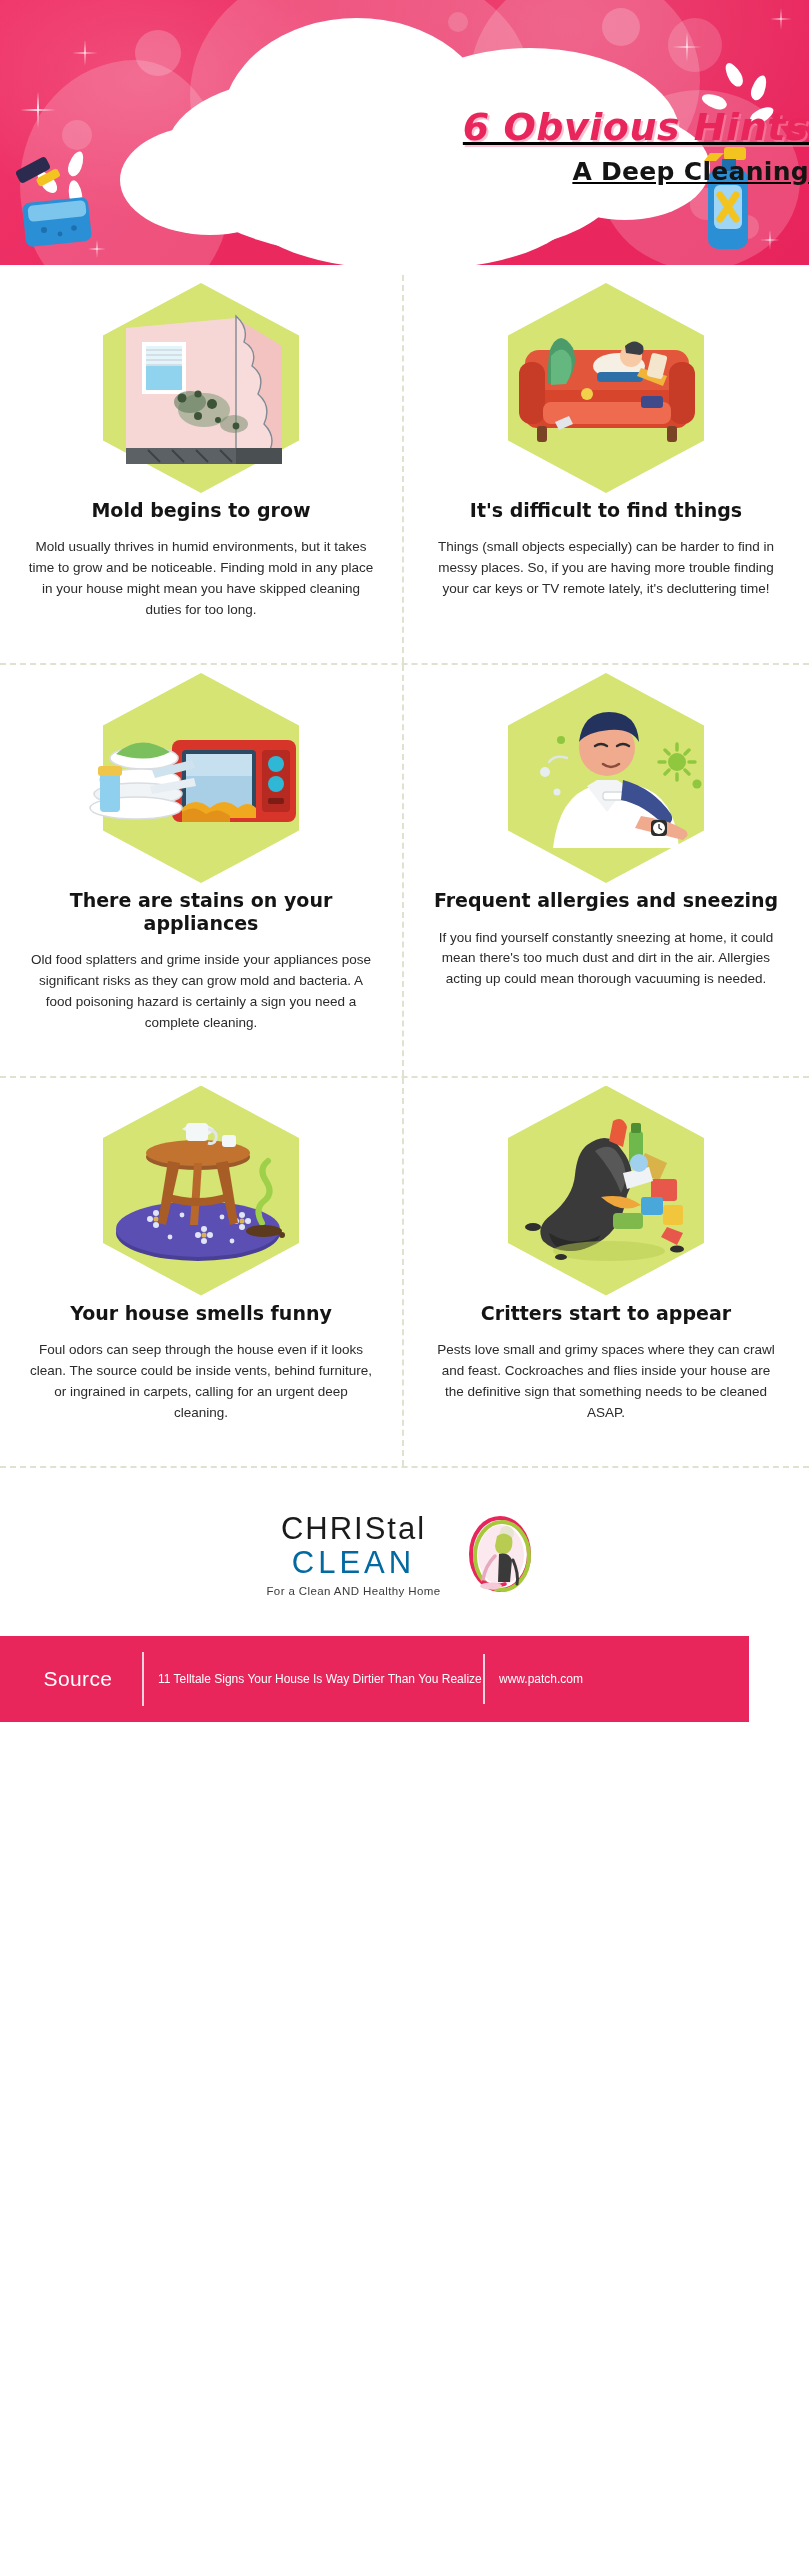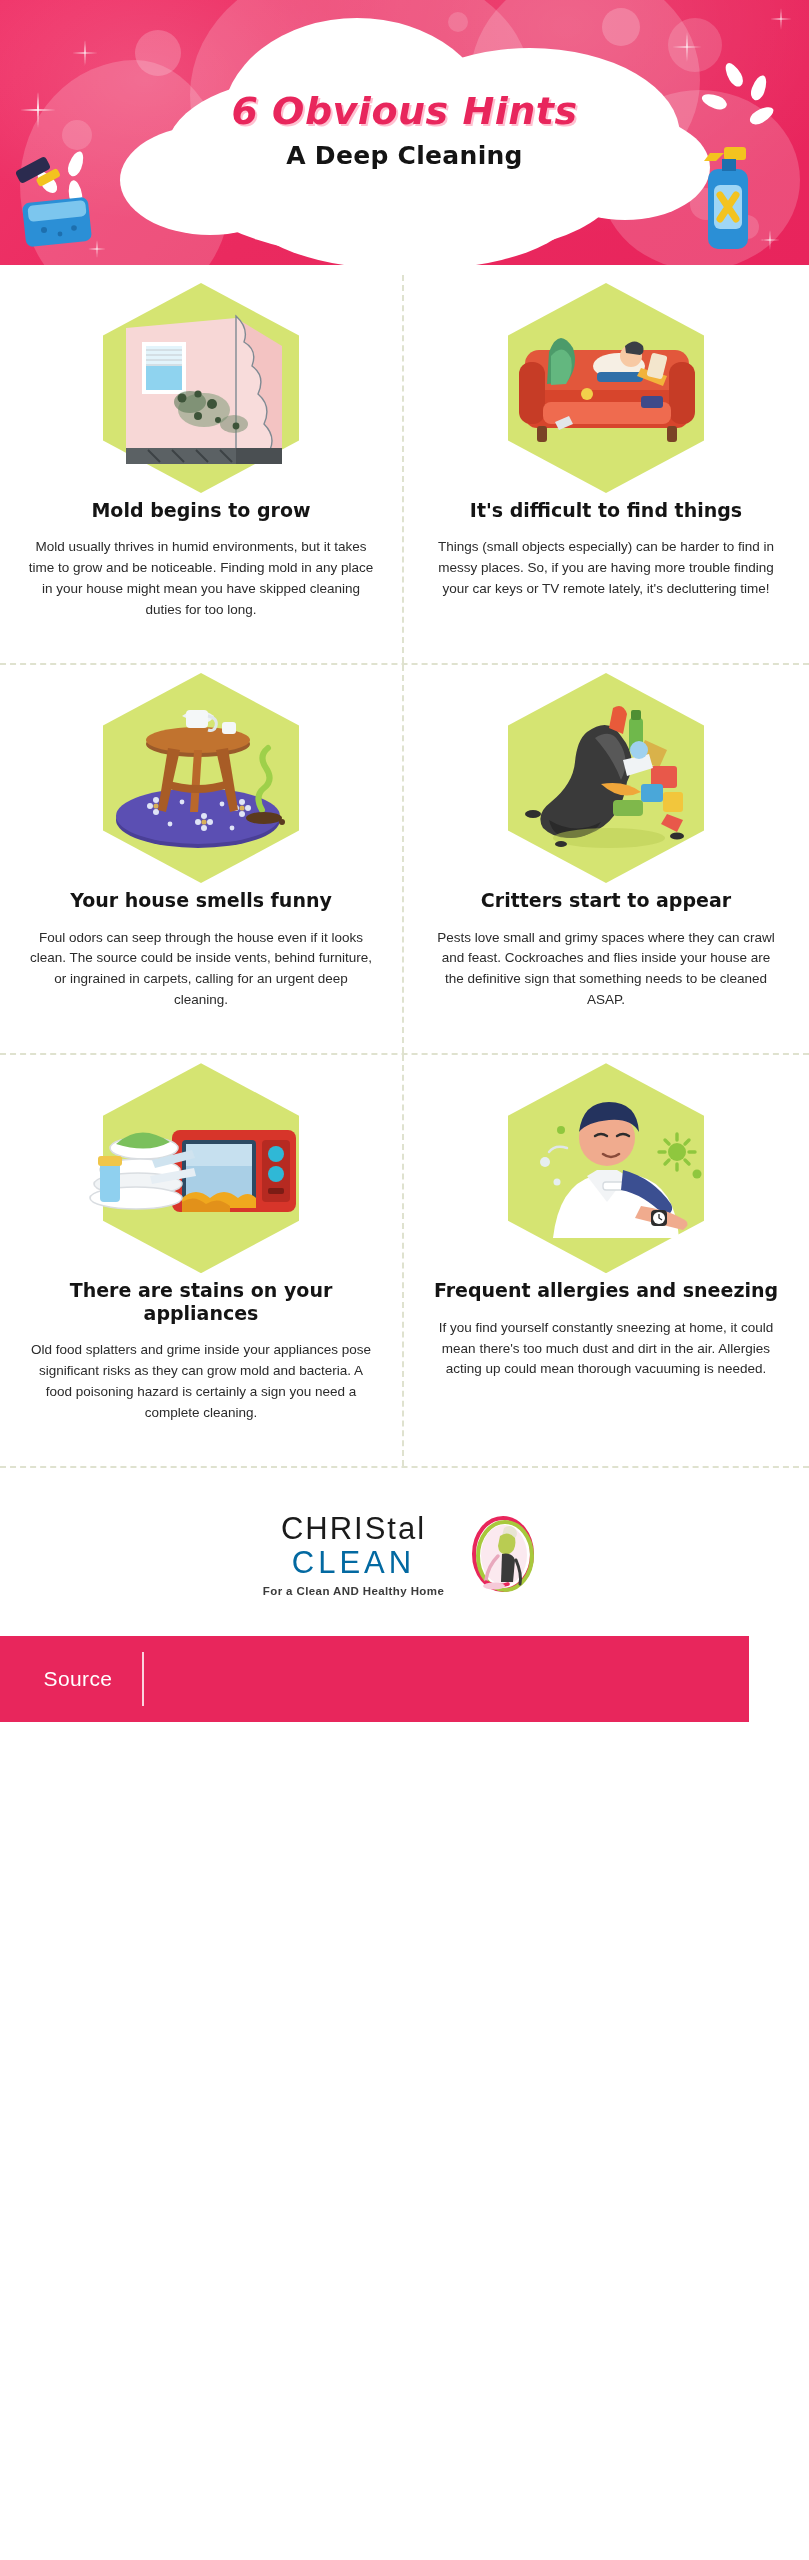--- a/index.html
+++ b/index.html
@@ -71,23 +71,24 @@
   .splash span {
     position: absolute;
     width: 13px; height: 26px;
     background: #fff;
     border-radius: 50% 50% 50% 50%/60% 60% 40% 40%;
     transform-origin: 50% 100%;
   }
 
   .title-wrap {
     position: absolute;
-    left: 0; right: 0; top: 92px;
-    text-align: center;
+    left: 0; right: 0; top: 108px;
+    text-align: right;
     z-index: 6;
+    text-decoration: underline;
   }
   .title-main {
     font-family: "DejaVu Sans", sans-serif;
     font-size: 38px;
     font-weight: 700;
     font-style: italic;
     letter-spacing: 0.5px;
     color: #e8265c;
     text-shadow: 2px 2px 0 rgba(255,140,170,0.55);
     line-height: 1.05;
@@ -187,21 +188,20 @@
     color: #0369a1;
     font-weight: 400;
     line-height: 1.15;
   }
   .logo-l3 {
     font-family: "Liberation Sans", sans-serif;
     font-size: 11.5px;
     letter-spacing: 0.4px;
     color: #3b3b3b;
     margin-top: 4px;
-    font-weight: bold;
   }
   .logo-mark {
     width: 86px; height: 86px;
     position: relative;
   }
 
   
   .source-bar {
     width: 749px;
     background: #e8265c;
@@ -403,20 +403,81 @@
             <rect x="106" y="74" width="46" height="10" rx="4" fill="#2f6fa8"></rect>
             <path d="M150 70 l26 8 l-4 10 l-26 -10 z" fill="#f2b33b"></path>
             <rect x="158" y="56" width="16" height="24" rx="3" fill="#f3e6cd" transform="rotate(14 166 68)"></rect>
             <circle cx="96" cy="96" r="6" fill="#f2d04b"></circle>
             <rect x="150" y="98" width="22" height="12" rx="3" fill="#3f4a8a"></rect>
             <path d="M64 124 l14 -6 l4 8 l-14 6 z" fill="#e2e6ea"></path>
           </svg>
         </div>
         <div class="card-title">It's difficult to find things</div>
         <div class="card-body">Things (small objects especially) can be harder to find in messy places. So, if you are having more trouble finding your car keys or TV remote lately, it's decluttering time!</div>
+      </div>
+    </div>
+
+    <div class="row">
+      <div class="card left">
+        <div class="illus">
+          <div class="hexbg"></div>
+          <svg class="art" viewBox="0 0 230 180">
+            <rect x="86" y="52" width="124" height="82" rx="8" fill="#d7352a"></rect>
+            <rect x="96" y="62" width="74" height="62" rx="4" fill="#2d4a63"></rect>
+            <rect x="100" y="66" width="66" height="54" rx="3" fill="#a9cfe6"></rect>
+            <rect x="100" y="66" width="66" height="22" fill="#c6e0ef"></rect>
+            <rect x="176" y="62" width="28" height="62" rx="4" fill="#b62a21"></rect>
+            <circle cx="190" cy="76" r="8" fill="#2fb8d6"></circle>
+            <circle cx="190" cy="96" r="8" fill="#2fb8d6"></circle>
+            <rect x="182" y="110" width="16" height="6" rx="2" fill="#7c1c15"></rect>
+            <path d="M96 120 q14 -12 28 0 q14 -12 28 0 q10 -8 18 0 l0 10 l-74 0 z" fill="#f0a81e"></path>
+            <path d="M96 124 q12 -8 24 2 q12 -8 24 2 l0 6 l-48 0 z" fill="#e2911a"></path>
+            <ellipse cx="58" cy="70" rx="34" ry="11" fill="#ffffff" stroke="#d9dde1" stroke-width="1.6"></ellipse>
+            <path d="M30 66 q24 -22 54 -2 q-22 12 -54 2 z" fill="#7bc05c"></path>
+            <ellipse cx="54" cy="92" rx="40" ry="11" fill="#ffffff" stroke="#d9dde1" stroke-width="1.6"></ellipse>
+            <ellipse cx="52" cy="106" rx="44" ry="11" fill="#f1f4f6" stroke="#d9dde1" stroke-width="1.6"></ellipse>
+            <ellipse cx="50" cy="120" rx="46" ry="11" fill="#ffffff" stroke="#d9dde1" stroke-width="1.6"></ellipse>
+            <rect x="14" y="84" width="20" height="40" rx="4" fill="#8fd0ef"></rect>
+            <rect x="12" y="78" width="24" height="10" rx="3" fill="#f0c64a"></rect>
+            <path d="M66 82 l40 -10 l3 8 l-40 10 z" fill="#cfe3ef"></path>
+            <path d="M64 98 l44 -8 l2 8 l-44 8 z" fill="#e6eef4"></path>
+          </svg>
+        </div>
+        <div class="card-title">There are stains on your appliances</div>
+        <div class="card-body">Old food splatters and grime inside your appliances pose significant risks as they can grow mold and bacteria. A food poisoning hazard is certainly a sign you need a complete cleaning.</div>
+      </div>
+
+      <div class="card">
+        <div class="illus">
+          <div class="hexbg"></div>
+          <svg class="art" viewBox="0 0 230 180">
+            <path d="M62 160 q6 -52 40 -62 l46 0 q36 10 40 62 z" fill="#ffffff"></path>
+            <path d="M96 98 l20 26 l20 -26 l-10 -6 l-20 0 z" fill="#f2f4f6"></path>
+            <rect x="112" y="104" width="30" height="8" rx="3" fill="#ffffff" stroke="#d6dbe0" stroke-width="1.3"></rect>
+            <circle cx="116" cy="60" r="28" fill="#f0ab8e"></circle>
+            <path d="M88 54 q4 -30 30 -30 q28 0 30 30 q-8 -14 -30 -12 q-22 2 -30 12 z" fill="#24335e"></path>
+            <path d="M104 58 q6 -4 12 0" stroke="#2d2d2d" stroke-width="2.4" fill="none" stroke-linecap="round"></path>
+            <path d="M126 58 q6 -4 12 0" stroke="#2d2d2d" stroke-width="2.4" fill="none" stroke-linecap="round"></path>
+            <path d="M112 76 q8 6 16 0" stroke="#8a4b3a" stroke-width="2.6" fill="none" stroke-linecap="round"></path>
+            <path d="M132 92 q30 8 48 34 q4 8 -6 12 q-22 -22 -44 -26 z" fill="#3b4f91"></path>
+            <path d="M150 128 q28 4 44 14 q6 4 -2 10 l-48 -12 z" fill="#f0ab8e"></path>
+            <rect x="160" y="132" width="16" height="16" rx="4" fill="#2d2d2d"></rect>
+            <circle cx="168" cy="140" r="6" fill="#ffffff"></circle>
+            <path d="M168 136 l0 4 l3 2" stroke="#2d2d2d" stroke-width="1.3" fill="none"></path>
+            <circle cx="186" cy="74" r="9" fill="#8fc73e"></circle>
+            <path d="M186 62 v-6 M186 86 v6 M174 74 h-6 M198 74 h6 M178 66 l-4 -4 M194 66 l4 -4 M178 82 l-4 4 M194 82 l4 4" stroke="#8fc73e" stroke-width="3.4" stroke-linecap="round"></path>
+            <circle cx="206" cy="96" r="4.5" fill="#8fc73e"></circle>
+            <circle cx="70" cy="52" r="4" fill="#8fc73e"></circle>
+            <circle cx="54" cy="84" r="5" fill="#e6eef0"></circle>
+            <circle cx="66" cy="104" r="3.5" fill="#e6eef0"></circle>
+            <path d="M76 70 q-12 -4 -18 4" stroke="#dfe6e8" stroke-width="2.4" fill="none" stroke-linecap="round"></path>
+          </svg>
+        </div>
+        <div class="card-title">Frequent allergies and sneezing</div>
+        <div class="card-body">If you find yourself constantly sneezing at home, it could mean there's too much dust and dirt in the air. Allergies acting up could mean thorough vacuuming is needed.</div>
       </div>
     </div>
 
     <div class="row">
       <div class="card left">
         <div class="illus">
           <div class="hexbg"></div>
           <svg class="art" viewBox="0 0 230 180">
             <ellipse cx="112" cy="132" rx="82" ry="28" fill="#4a3f96"></ellipse>
             <ellipse cx="112" cy="128" rx="82" ry="28" fill="#5b4fb3"></ellipse>
@@ -482,81 +543,20 @@
             <ellipse cx="118" cy="150" rx="56" ry="10" fill="#b9cc52" opacity="0.5"></ellipse>
             <ellipse cx="42" cy="126" rx="8" ry="4" fill="#2f2f2f"></ellipse>
             <ellipse cx="186" cy="148" rx="7" ry="3.6" fill="#2f2f2f"></ellipse>
             <ellipse cx="70" cy="156" rx="6" ry="3" fill="#2f2f2f"></ellipse>
           </svg>
         </div>
         <div class="card-title">Critters start to appear</div>
         <div class="card-body">Pests love small and grimy spaces where they can crawl and feast. Cockroaches and flies inside your house are the definitive sign that something needs to be cleaned ASAP.</div>
       </div>
     </div>
-
-    <div class="row">
-      <div class="card left">
-        <div class="illus">
-          <div class="hexbg"></div>
-          <svg class="art" viewBox="0 0 230 180">
-            <rect x="86" y="52" width="124" height="82" rx="8" fill="#d7352a"></rect>
-            <rect x="96" y="62" width="74" height="62" rx="4" fill="#2d4a63"></rect>
-            <rect x="100" y="66" width="66" height="54" rx="3" fill="#a9cfe6"></rect>
-            <rect x="100" y="66" width="66" height="22" fill="#c6e0ef"></rect>
-            <rect x="176" y="62" width="28" height="62" rx="4" fill="#b62a21"></rect>
-            <circle cx="190" cy="76" r="8" fill="#2fb8d6"></circle>
-            <circle cx="190" cy="96" r="8" fill="#2fb8d6"></circle>
-            <rect x="182" y="110" width="16" height="6" rx="2" fill="#7c1c15"></rect>
-            <path d="M96 120 q14 -12 28 0 q14 -12 28 0 q10 -8 18 0 l0 10 l-74 0 z" fill="#f0a81e"></path>
-            <path d="M96 124 q12 -8 24 2 q12 -8 24 2 l0 6 l-48 0 z" fill="#e2911a"></path>
-            <ellipse cx="58" cy="70" rx="34" ry="11" fill="#ffffff" stroke="#d9dde1" stroke-width="1.6"></ellipse>
-            <path d="M30 66 q24 -22 54 -2 q-22 12 -54 2 z" fill="#7bc05c"></path>
-            <ellipse cx="54" cy="92" rx="40" ry="11" fill="#ffffff" stroke="#d9dde1" stroke-width="1.6"></ellipse>
-            <ellipse cx="52" cy="106" rx="44" ry="11" fill="#f1f4f6" stroke="#d9dde1" stroke-width="1.6"></ellipse>
-            <ellipse cx="50" cy="120" rx="46" ry="11" fill="#ffffff" stroke="#d9dde1" stroke-width="1.6"></ellipse>
-            <rect x="14" y="84" width="20" height="40" rx="4" fill="#8fd0ef"></rect>
-            <rect x="12" y="78" width="24" height="10" rx="3" fill="#f0c64a"></rect>
-            <path d="M66 82 l40 -10 l3 8 l-40 10 z" fill="#cfe3ef"></path>
-            <path d="M64 98 l44 -8 l2 8 l-44 8 z" fill="#e6eef4"></path>
-          </svg>
-        </div>
-        <div class="card-title">There are stains on your appliances</div>
-        <div class="card-body">Old food splatters and grime inside your appliances pose significant risks as they can grow mold and bacteria. A food poisoning hazard is certainly a sign you need a complete cleaning.</div>
-      </div>
-
-      <div class="card">
-        <div class="illus">
-          <div class="hexbg"></div>
-          <svg class="art" viewBox="0 0 230 180">
-            <path d="M62 160 q6 -52 40 -62 l46 0 q36 10 40 62 z" fill="#ffffff"></path>
-            <path d="M96 98 l20 26 l20 -26 l-10 -6 l-20 0 z" fill="#f2f4f6"></path>
-            <rect x="112" y="104" width="30" height="8" rx="3" fill="#ffffff" stroke="#d6dbe0" stroke-width="1.3"></rect>
-            <circle cx="116" cy="60" r="28" fill="#f0ab8e"></circle>
-            <path d="M88 54 q4 -30 30 -30 q28 0 30 30 q-8 -14 -30 -12 q-22 2 -30 12 z" fill="#24335e"></path>
-            <path d="M104 58 q6 -4 12 0" stroke="#2d2d2d" stroke-width="2.4" fill="none" stroke-linecap="round"></path>
-            <path d="M126 58 q6 -4 12 0" stroke="#2d2d2d" stroke-width="2.4" fill="none" stroke-linecap="round"></path>
-            <path d="M112 76 q8 6 16 0" stroke="#8a4b3a" stroke-width="2.6" fill="none" stroke-linecap="round"></path>
-            <path d="M132 92 q30 8 48 34 q4 8 -6 12 q-22 -22 -44 -26 z" fill="#3b4f91"></path>
-            <path d="M150 128 q28 4 44 14 q6 4 -2 10 l-48 -12 z" fill="#f0ab8e"></path>
-            <rect x="160" y="132" width="16" height="16" rx="4" fill="#2d2d2d"></rect>
-            <circle cx="168" cy="140" r="6" fill="#ffffff"></circle>
-            <path d="M168 136 l0 4 l3 2" stroke="#2d2d2d" stroke-width="1.3" fill="none"></path>
-            <circle cx="186" cy="74" r="9" fill="#8fc73e"></circle>
-            <path d="M186 62 v-6 M186 86 v6 M174 74 h-6 M198 74 h6 M178 66 l-4 -4 M194 66 l4 -4 M178 82 l-4 4 M194 82 l4 4" stroke="#8fc73e" stroke-width="3.4" stroke-linecap="round"></path>
-            <circle cx="206" cy="96" r="4.5" fill="#8fc73e"></circle>
-            <circle cx="70" cy="52" r="4" fill="#8fc73e"></circle>
-            <circle cx="54" cy="84" r="5" fill="#e6eef0"></circle>
-            <circle cx="66" cy="104" r="3.5" fill="#e6eef0"></circle>
-            <path d="M76 70 q-12 -4 -18 4" stroke="#dfe6e8" stroke-width="2.4" fill="none" stroke-linecap="round"></path>
-          </svg>
-        </div>
-        <div class="card-title">Frequent allergies and sneezing</div>
-        <div class="card-body">If you find yourself constantly sneezing at home, it could mean there's too much dust and dirt in the air. Allergies acting up could mean thorough vacuuming is needed.</div>
-      </div>
-    </div>
   </div>
 
   <div class="logo-sec">
     <div class="logo-text">
       <div class="logo-l1">CHRIStal</div>
       <div class="logo-l2">CLEAN</div>
       <div class="logo-l3">For a Clean AND Healthy Home</div>
     </div>
     <svg class="logo-mark" viewBox="0 0 86 86">
       <ellipse cx="43" cy="42" rx="29" ry="36" fill="none" stroke="#e8265c" stroke-width="4"></ellipse>
@@ -569,16 +569,21 @@
       <path d="M26 70 q10 6 22 2" stroke="#e8265c" stroke-width="3.5" fill="none" stroke-linecap="round"></path>
       <path d="M56 48 q6 14 4 24" stroke="#3a3a3a" stroke-width="3" fill="none" stroke-linecap="round"></path>
       <ellipse cx="34" cy="74" rx="11" ry="3.5" fill="#f6c9d8"></ellipse>
     </svg>
   </div>
 
   <div class="source-bar">
     <div class="source-label">Source</div>
     <div class="src-divider"></div>
     <div class="src-table">
+      <div class="src-row">
+        <div class="src-title">11 Telltale Signs Your House Is Way Dirtier Than You Realize</div>
+        <div class="src-sep"></div>
+        <div class="src-url">www.patch.com</div>
+      </div>
     </div>
   </div>
 
 </div>
 
 </body></html>

